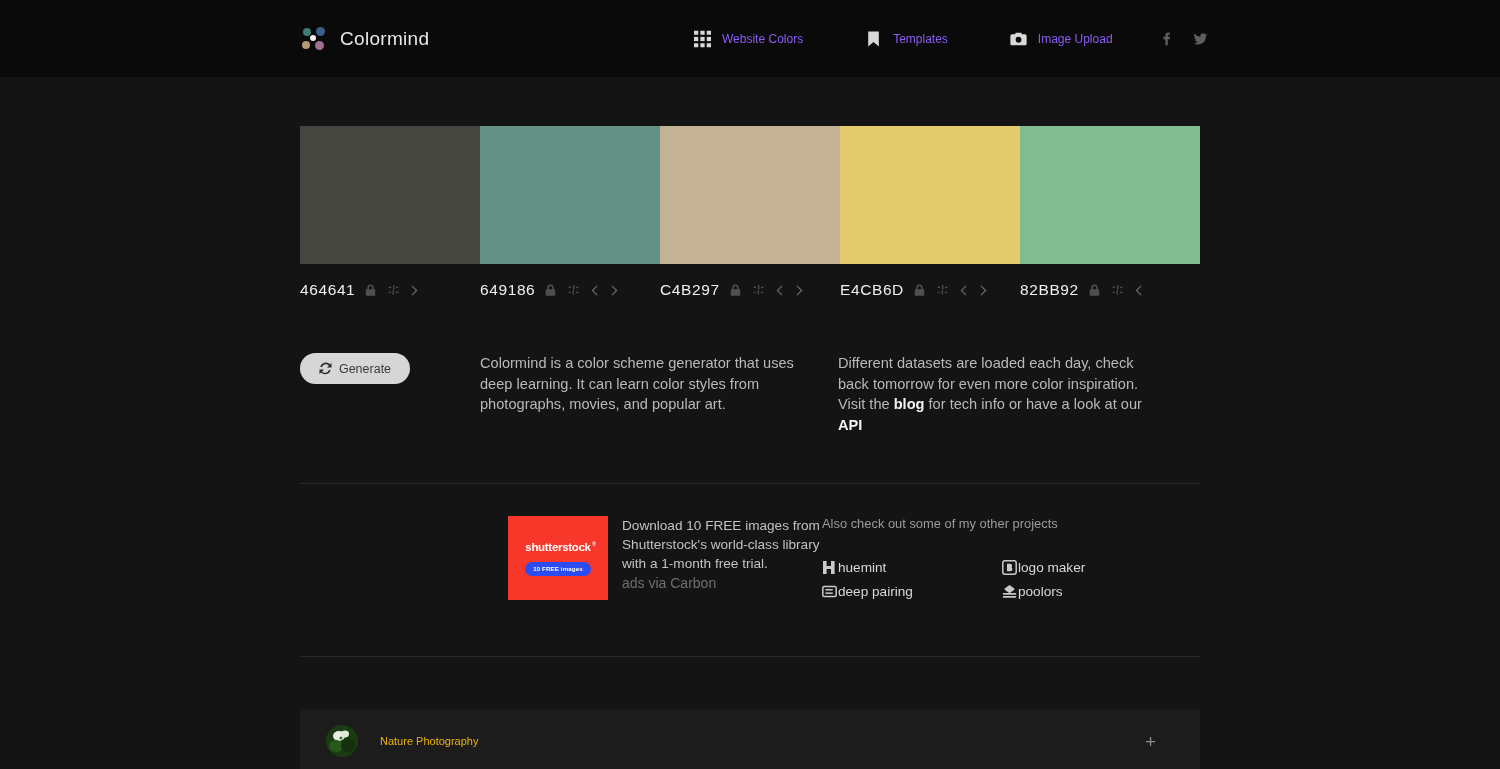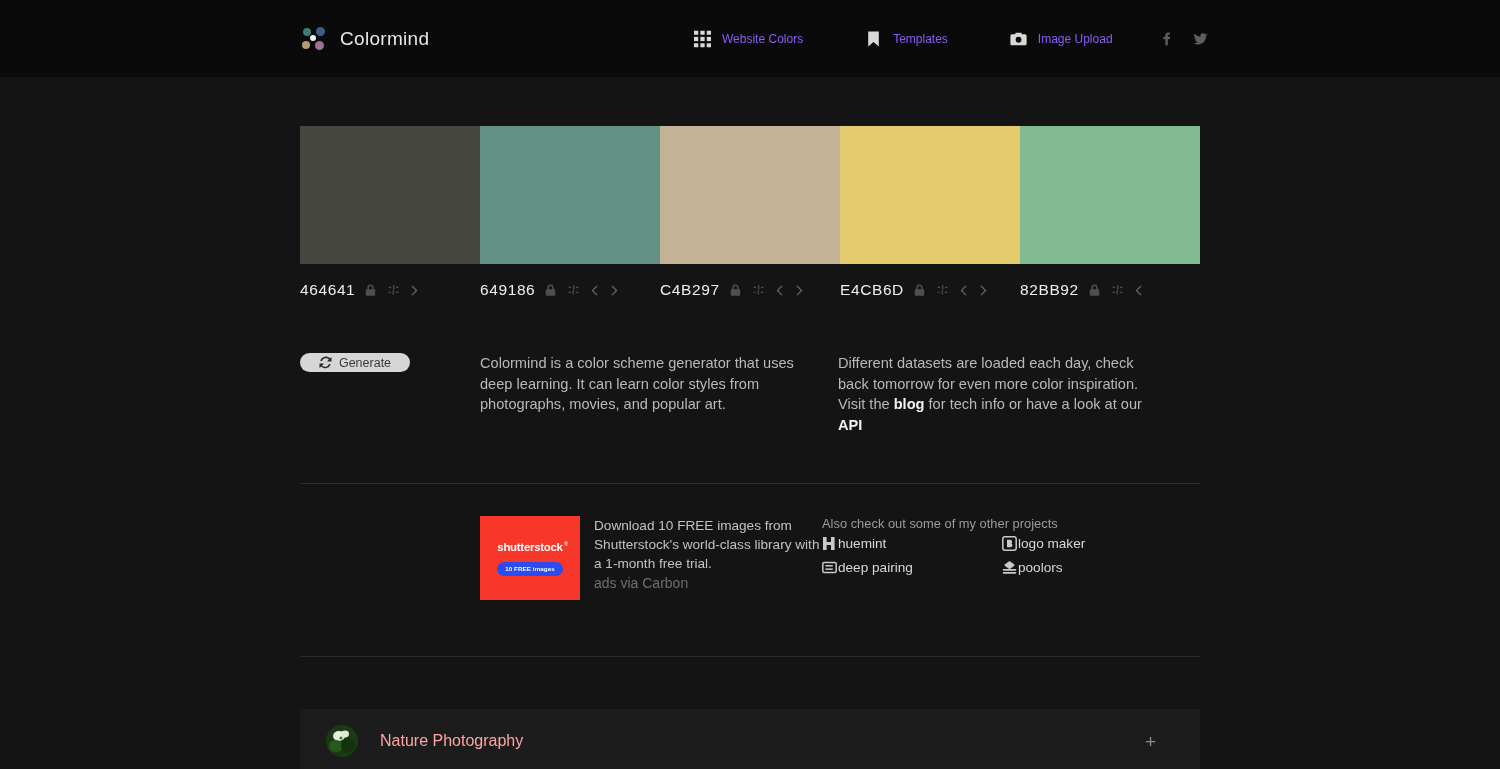--- a/index.html
+++ b/index.html
@@ -67,21 +67,21 @@
   .mini { width: 13px; height: 13px; display: block; fill: #4f4f4f; cursor: pointer; flex: 0 0 auto; }
   .chev { width: 11px; height: 13px; display: block; fill: #6a6a6a; cursor: pointer; flex: 0 0 auto; }
   .sl-gap { margin-left: 1px; }
 
   
   .inforow {
     display: flex; margin-top: 54px; align-items: flex-start;
   }
   .gen-col { width: 180px; flex: 0 0 180px; }
   .gen-btn {
-    width: 110px; height: 19px; border-radius: 16px;
+    width: 110px; height: 31px; border-radius: 16px;
     background: #d6d6d6; border: none;
     display: flex; align-items: center; justify-content: center; gap: 7px;
     cursor: pointer; font-family: inherit;
   }
   .gen-btn svg { width: 13px; height: 13px; fill: #2b2b2b; display: block; }
   .gen-btn span { font-size: 12.5px; color: #3a3a3a; }
 
   .txt-col { width: 330px; flex: 0 0 330px; }
   .txt-col.second { margin-left: 28px; width: 320px; flex: 0 0 320px; }
   .body-text {
@@ -94,57 +94,57 @@
   .d1 { margin-top: 48px; }
   .d2 { margin-top: 56px; }
 
   
   .adsrow { display: flex; margin-top: 32px; }
   .ad-block { display: flex; gap: 14px; margin-left: 180px; width: 342px; flex: 0 0 342px;}
   .ad-img {
     width: 100px; height: 84px; background: #f8372b;
     position: relative; flex: 0 0 100px; cursor: pointer;
     display: flex; flex-direction: column; align-items: center; justify-content: center;
-    gap: 9px; overflow: hidden;
+    gap: 9px; overflow: hidden; margin-left: 28px;
   }
   .ss-word {
     color: #fff; font-size: 11.5px; font-weight: 700; letter-spacing: -.3px;
     position: relative;
   }
   .ss-word sup { font-size: 5px; position: absolute; top: 0px; right: -5px; }
   .ss-pill {
     background: #2b4cf0; color: #fff; font-size: 6.2px; font-weight: 700;
     padding: 3.5px 8px; border-radius: 9px; letter-spacing: .1px;
     white-space: nowrap;
   }
   .ad-text { font-size: 13.6px; line-height: 16.8px; color: #c2c2c2; cursor: pointer; }
   .ad-via { color: #6e6e6e; font-size: 14px; margin-top: 2px; display: block; }
 
   .projects { flex: 1 1 auto; }
-  .proj-title { color: #9b9b9b; font-size: 12.9px; margin-bottom: 5px; }
+  .proj-title { color: #9b9b9b; font-size: 12.9px; margin-bottom: 29px; }
   .proj-grid {
     display: grid; grid-template-columns: 180px 180px;
     row-gap: 9px;
   }
   .proj-item { display: flex; align-items: center; gap: 1px; cursor: pointer; }
   .proj-item span { color: #d8d8d8; font-size: 13.6px; }
   .proj-ico { width: 15px; height: 15px; display: block; fill: #c9c9c9; flex: 0 0 auto; }
 
   
   .ds-card { margin-top: 52px; background: #1c1c1c; }
   .ds-head {
     height: 64px; display: flex; align-items: center;
     padding: 0 26px 0 26px; position: relative;
   }
   .ds-thumb {
     width: 32px; height: 32px; border-radius: 50%;
     flex: 0 0 32px; overflow: hidden; position: relative;
     background: #1d3d18;
   }
-  .ds-name { color: #fca5a5; font-size: 16px; margin-left: 22px; }
+  .ds-name { color: #eab308; font-size: 11px; margin-left: 22px; }
   .ds-plus {
     position: absolute; right: 44px; top: 50%; transform: translateY(-50%);
     color: #8a8a8a; font-size: 19px; line-height: 1; cursor: pointer;
   }
 </style>
 </head>
 <body>
 
 <div class="header">
 

